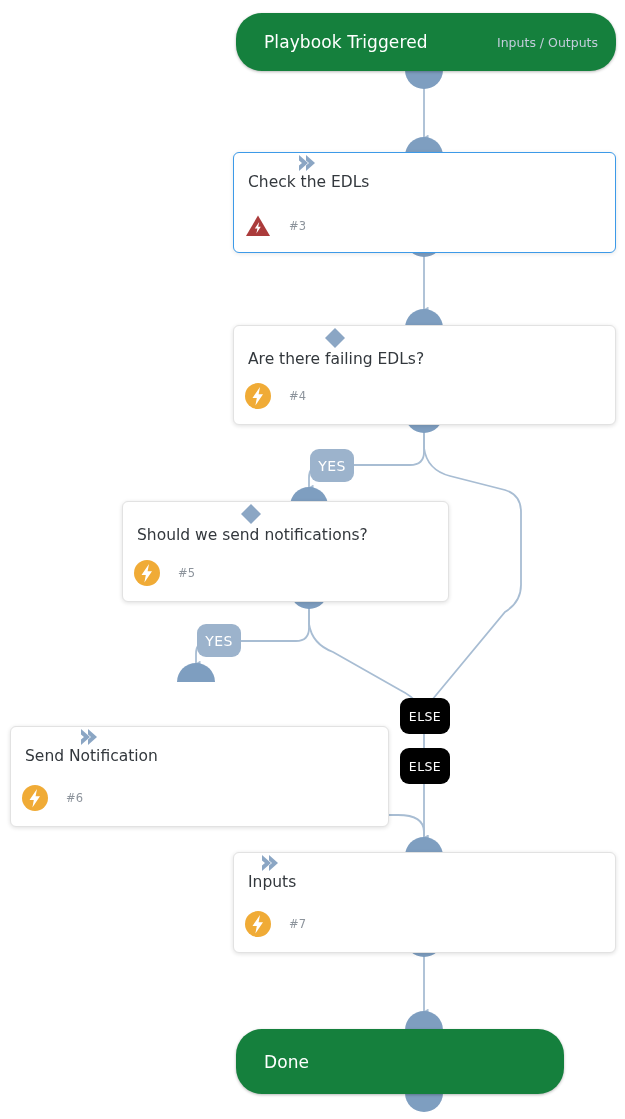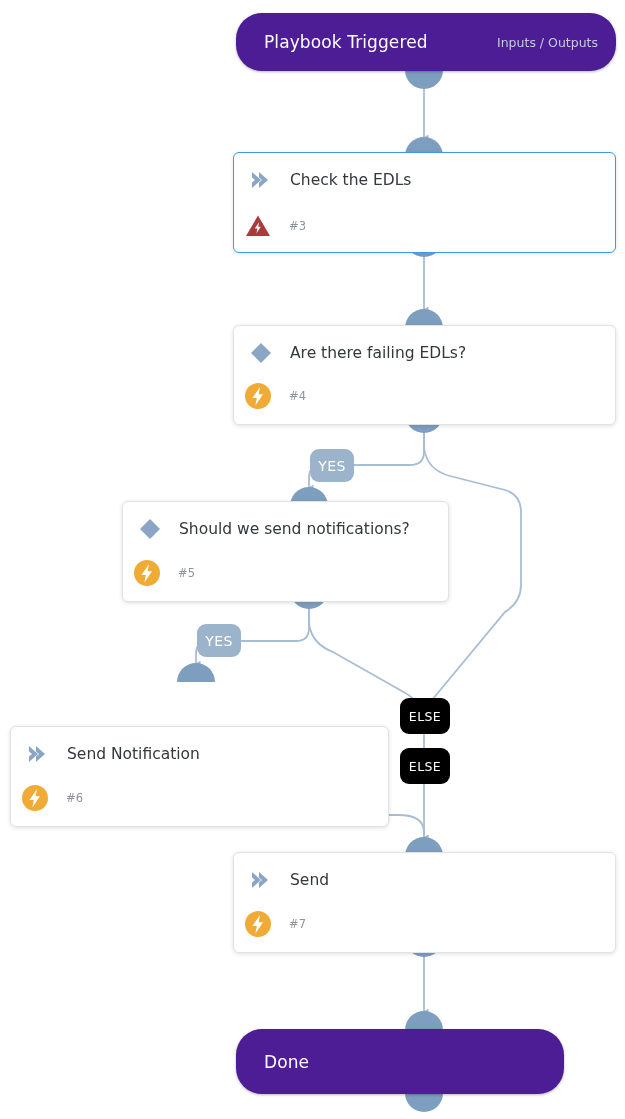--- a/index.html
+++ b/index.html
@@ -37,21 +37,21 @@
     background: #7e9ec0;
     z-index: 2;
   }
   .port.top    { border-radius: 19px 19px 0 0; }
   .port.bottom { border-radius: 0 0 19px 19px; }
 
   
   .pill {
     position: absolute;
     box-sizing: border-box;
-    background: #4c1d95;
+    background: #15803d;
     border-radius: 26px;
     box-shadow: 0 1px 3px rgba(0,0,0,0.28);
     display: flex;
     align-items: center;
     z-index: 3;
   }
   .pill-title {
     color: #ffffff;
     font-size: 17px;
     margin-left: 28px;
@@ -77,20 +77,21 @@
   .card.selected {
     border: 1.6px solid #3d9ae8;
     box-shadow: 0 1px 4px rgba(0,0,0,0.10);
   }
   .card-title-row {
     position: absolute;
     left: 0; top: 0;
     height: 54px;
     display: flex;
     align-items: center;
+    flex-direction: column;
   }
   .card-title {
     font-size: 15.5px;
     color: #33383d;
     margin-left: 14px;
     white-space: nowrap;
   }
   .card-foot-row {
     position: absolute;
     left: 0;
@@ -296,21 +297,21 @@
   </div>
 
   <div class="card" style="left:233px; top:852px; width:383px; height:101px;">
     <div class="card-title-row">
       <span class="icon-slot">
         <svg class="icon-chevron" width="22" height="20" viewBox="0 0 22 20">
           <path d="M2,2 L11,10 L2,18 L2,12.5 L5,10 L2,7.5 Z" fill="#8ba6c4"></path>
           <path d="M9,2 L18,10 L9,18 L9,12.5 L12,10 L9,7.5 Z" fill="#8ba6c4"></path>
         </svg>
       </span>
-      <span class="card-title">Send</span>
+      <span class="card-title">Inputs</span>
     </div>
     <div class="card-foot-row">
       <span class="badge-slot">
         <svg class="badge-bolt-orange" width="28" height="28" viewBox="0 0 28 28">
           <circle cx="14" cy="14" r="13" fill="#f0ab36"></circle>
           <path d="M16,5 L8.5,16 L12.8,16 L11.4,23.5 L19,12.2 L14.6,12.2 Z" fill="#ffffff"></path>
         </svg>
       </span>
       <span class="card-num">#7</span>
     </div>

